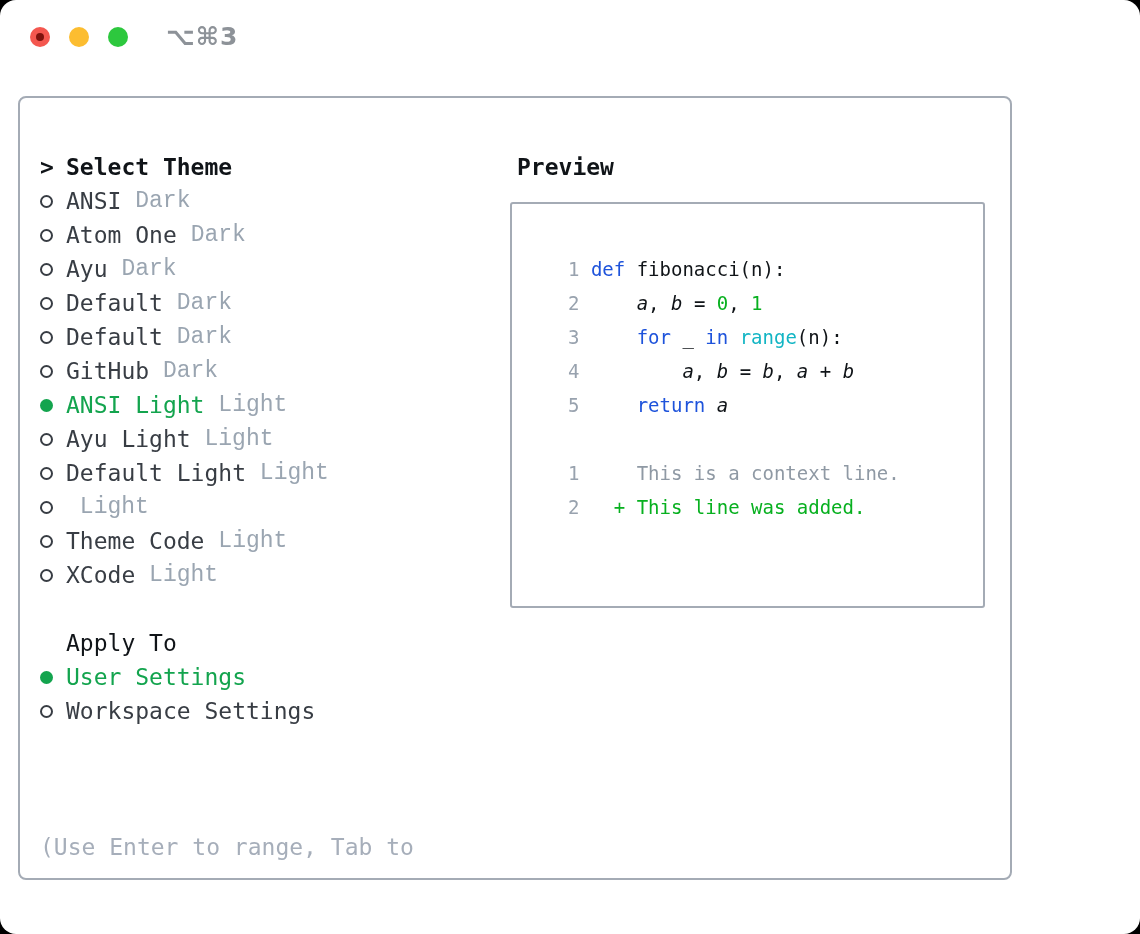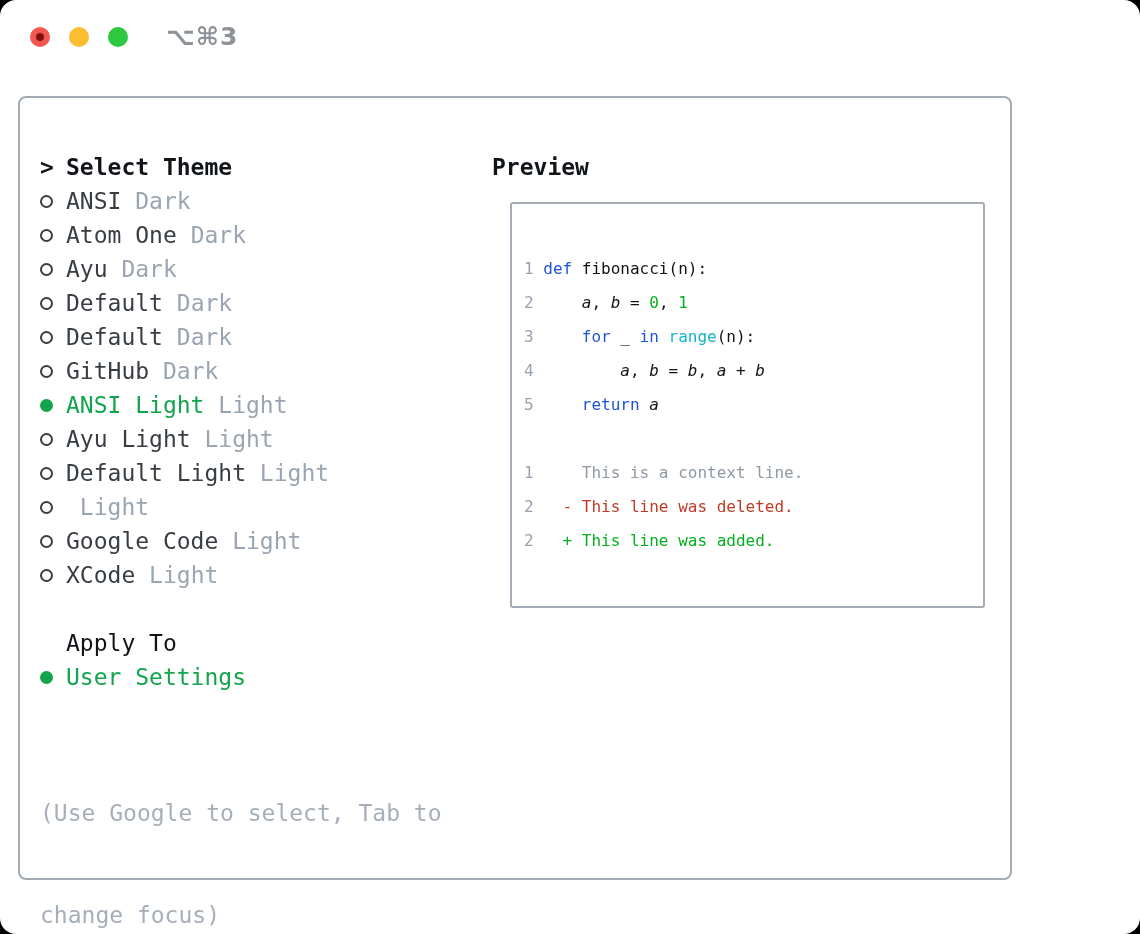--- a/index.html
+++ b/index.html
@@ -25,31 +25,31 @@
   .row{height:34px;display:flex;align-items:center;font-size:23px;color:var(--text-dark);white-space:pre;}
   .bullet{width:26px;flex:0 0 26px;display:flex;align-items:center;}
   .prompt{font-weight:bold;color:var(--text-black);}
   .hdr{font-weight:bold;color:var(--text-black);}
   .applyhdr{color:var(--text-black);}
   .dot{width:13px;height:13px;border-radius:50%;box-sizing:border-box;}
   .dot.hollow{border:2px solid var(--text-dark);}
   .dot.filled{background:var(--ui-green);}
   .opt-name{color:var(--text-dark);}
   .opt-name.selected{color:var(--ui-green);}
-  .opt-tag{color:var(--muted-gray);margin-left:13.85px;}
+  .opt-tag{color:var(--muted-gray);margin-left:13.85px;font-family:Liberation Mono, monospace;}
   .spacer{height:34px;}
   .help{font-size:23px;line-height:34px;color:var(--help-gray);white-space:pre;}
 
   
-  .preview-title{position:absolute;left:472px;top:52px;height:34px;display:flex;align-items:center;
+  .preview-title{position:absolute;left:497px;top:52px;height:34px;display:flex;align-items:center;
                  font-size:23px;font-weight:bold;color:var(--text-black);}
   .preview-box{position:absolute;left:490px;top:104px;width:475px;height:406px;box-sizing:border-box;
                border:2px solid var(--border-gray);border-radius:3px;}
   .pv-lines{padding:48px 0 0 12px;}
-  .pv-line{height:34px;font-size:16px;line-height:34px;white-space:pre;color:var(--text-black);}
+  .pv-line{height:34px;font-size:19px;line-height:34px;white-space:pre;color:var(--text-black);margin-left:44px;}
   .ln{display:inline-block;width:2ch;color:var(--line-number-gray);}
   .tok-pl{color:var(--text-black);}
   .tok-kw{color:var(--accent-blue);}
   .tok-fn{color:var(--accent-cyan);}
   .tok-num{color:var(--code-green);}
   .tok-var{color:var(--text-black);font-style:italic;}
   .tok-ctx{color:var(--context-gray);}
   .tok-del{color:var(--diff-red);}
   .tok-add{color:var(--code-green);}
 </style>
@@ -80,54 +80,54 @@
             <div class="row"><span class="bullet"><span class="dot hollow"></span></span><span class="opt-name">ANSI</span><span class="opt-tag">Dark</span></div>
             <div class="row"><span class="bullet"><span class="dot hollow"></span></span><span class="opt-name">Atom One</span><span class="opt-tag">Dark</span></div>
             <div class="row"><span class="bullet"><span class="dot hollow"></span></span><span class="opt-name">Ayu</span><span class="opt-tag">Dark</span></div>
             <div class="row"><span class="bullet"><span class="dot hollow"></span></span><span class="opt-name">Default</span><span class="opt-tag">Dark</span></div>
             <div class="row"><span class="bullet"><span class="dot hollow"></span></span><span class="opt-name">Default</span><span class="opt-tag">Dark</span></div>
             <div class="row"><span class="bullet"><span class="dot hollow"></span></span><span class="opt-name">GitHub</span><span class="opt-tag">Dark</span></div>
             <div class="row"><span class="bullet"><span class="dot filled"></span></span><span class="opt-name selected">ANSI Light</span><span class="opt-tag">Light</span></div>
             <div class="row"><span class="bullet"><span class="dot hollow"></span></span><span class="opt-name">Ayu Light</span><span class="opt-tag">Light</span></div>
             <div class="row"><span class="bullet"><span class="dot hollow"></span></span><span class="opt-name">Default Light</span><span class="opt-tag">Light</span></div>
             <div class="row"><span class="bullet"><span class="dot hollow"></span></span><span class="opt-tag">Light</span></div>
-            <div class="row"><span class="bullet"><span class="dot hollow"></span></span><span class="opt-name">Google Code</span><span class="opt-tag">Light</span></div>
+            <div class="row"><span class="bullet"><span class="dot hollow"></span></span><span class="opt-name">Theme Code</span><span class="opt-tag">Light</span></div>
             <div class="row"><span class="bullet"><span class="dot hollow"></span></span><span class="opt-name">XCode</span><span class="opt-tag">Light</span></div>
           </div>
 
         <div class="spacer"></div>
 
         <div class="row">
           <span class="bullet"></span>
           <span class="applyhdr">Apply To</span>
         </div>
 
         <div id="apply-list">
             <div class="row"><span class="bullet"><span class="dot filled"></span></span><span class="opt-name selected">User Settings</span></div>
+            <div class="row"><span class="bullet"><span class="dot hollow"></span></span><span class="opt-name">Workspace Settings</span></div>
           </div>
 
         <div class="spacer"></div>
 
         <div class="help">
-          <div>(Use Google to select, Tab to</div>
+          <div>(Use Enter to range, Tab to</div>
           <div>change focus)</div>
         </div>
       </div>
 
       <div class="preview-title">Preview</div>
 
       <div class="preview-box">
         <div class="pv-lines" id="pv-lines">
             <div class="pv-line"><span class="ln">1</span><span class="tok-kw">def</span><span class="tok-pl"> fibonacci(n):</span></div>
             <div class="pv-line"><span class="ln">2</span><span class="tok-pl">    </span><span class="tok-var">a</span><span class="tok-pl">, </span><span class="tok-var">b</span><span class="tok-pl"> = </span><span class="tok-num">0</span><span class="tok-pl">, </span><span class="tok-num">1</span></div>
             <div class="pv-line"><span class="ln">3</span><span class="tok-pl">    </span><span class="tok-kw">for</span><span class="tok-pl"> _ </span><span class="tok-kw">in</span><span class="tok-pl"> </span><span class="tok-fn">range</span><span class="tok-pl">(n):</span></div>
             <div class="pv-line"><span class="ln">4</span><span class="tok-pl">        </span><span class="tok-var">a</span><span class="tok-pl">, </span><span class="tok-var">b</span><span class="tok-pl"> = </span><span class="tok-var">b</span><span class="tok-pl">, </span><span class="tok-var">a</span><span class="tok-pl"> + </span><span class="tok-var">b</span></div>
             <div class="pv-line"><span class="ln">5</span><span class="tok-pl">    </span><span class="tok-kw">return</span><span class="tok-pl"> </span><span class="tok-var">a</span></div>
             <div class="pv-line"><span class="ln"></span></div>
             <div class="pv-line"><span class="ln">1</span><span class="tok-ctx">    This is a context line.</span></div>
-            <div class="pv-line"><span class="ln">2</span><span class="tok-del">  - This line was deleted.</span></div>
             <div class="pv-line"><span class="ln">2</span><span class="tok-add">  + This line was added.</span></div>
           </div>
       </div>
 
     </div>
   </div>
 </div>
 
 </body></html>

